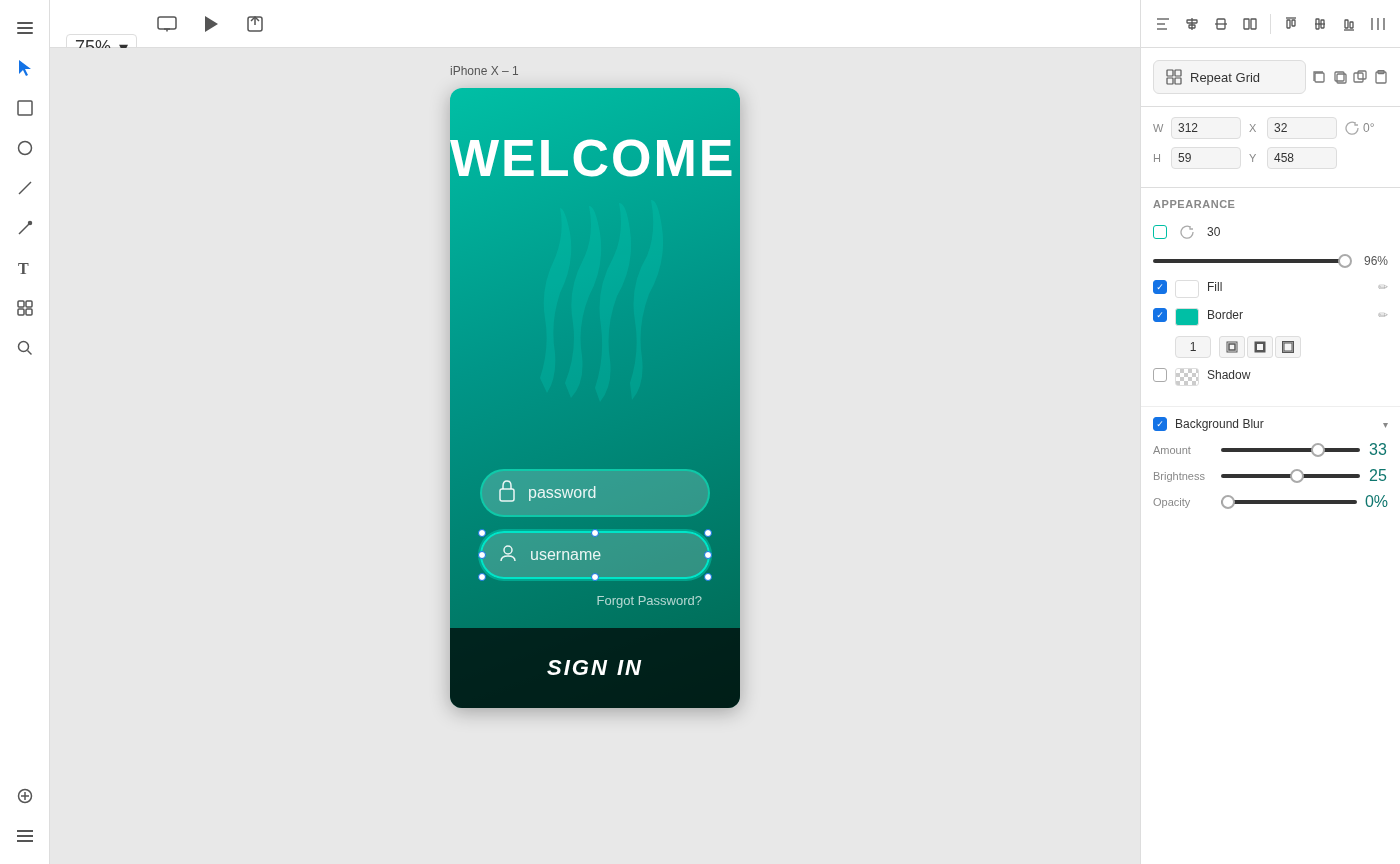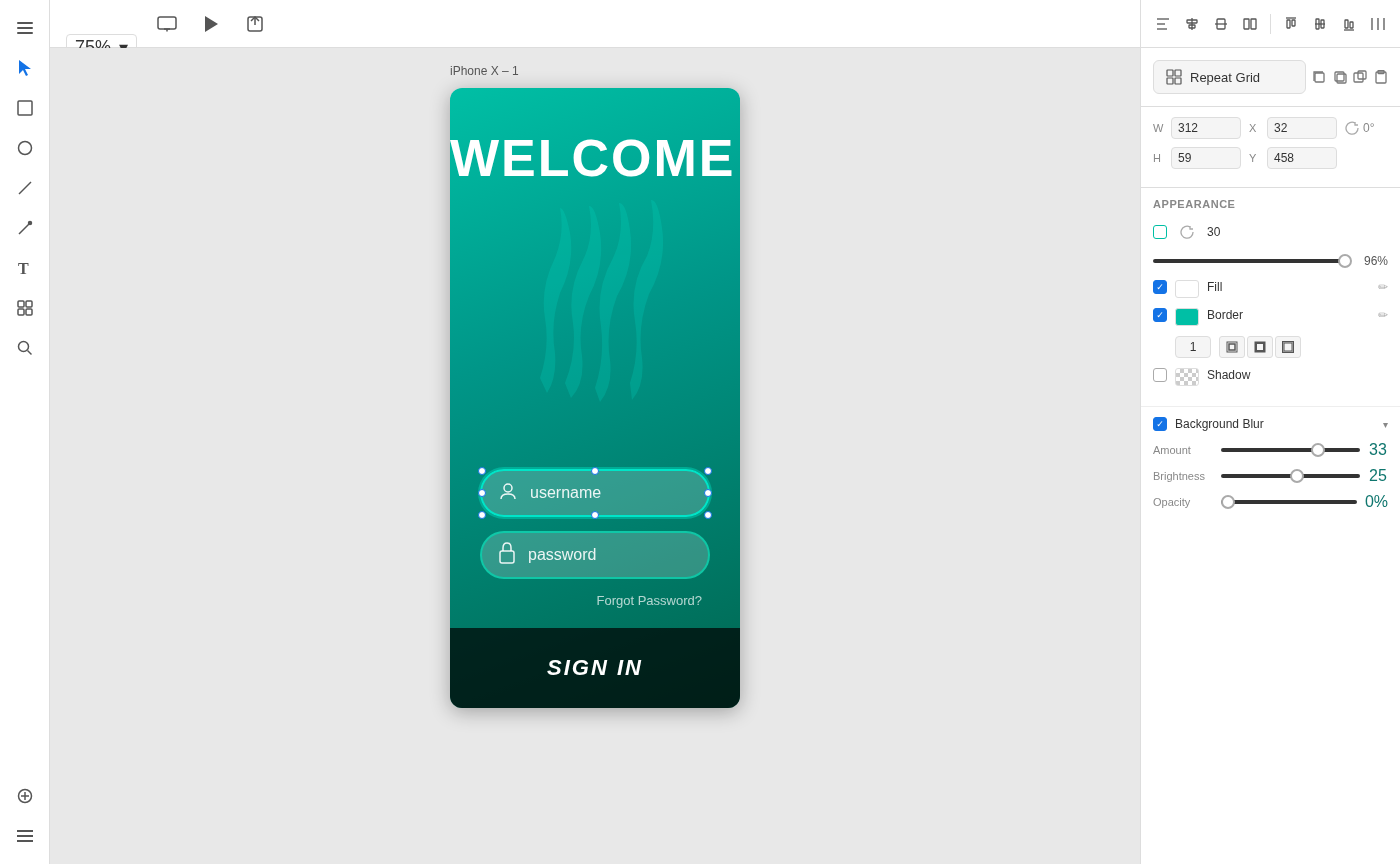--- a/index.html
+++ b/index.html
@@ -642,47 +642,47 @@
 
               <path d="M110 210 Q120 180 116 148 Q110 112 128 80 Q140 55 134 25 Q141 24 145 52 Q150 87 132 118 Q120 150 125 182 Q128 208 115 224 Z" opacity="0.8"></path>
 
               <path d="M145 205 Q155 175 150 143 Q144 108 162 78 Q172 53 166 22 Q173 21 177 50 Q182 84 164 116 Q152 148 157 180 Q160 207 147 222 Z" opacity="0.8"></path>
             </g>
           </svg>
 
           <div class="welcome-text">WELCOME</div>
 
           <div class="form-area">
+
+            <div class="input-field">
+              <div class="input-icon">
+                <svg width="18" height="22" viewBox="0 0 18 22" fill="none" stroke="rgba(255,255,255,0.9)" stroke-width="1.5">
+                  <rect x="2" y="9" width="14" height="12" rx="2"></rect>
+                  <path d="M5 9 V6 Q5 1 9 1 Q13 1 13 6 V9"></path>
+                </svg>
+              </div>
+              <span class="input-text">password</span>
+            </div>
 
             <div class="input-field selected" style="position:relative;">
               <div class="selection-handle handle-tl"></div>
               <div class="selection-handle handle-tm"></div>
               <div class="selection-handle handle-tr"></div>
               <div class="selection-handle handle-ml"></div>
               <div class="selection-handle handle-mr"></div>
               <div class="selection-handle handle-bl"></div>
               <div class="selection-handle handle-bm"></div>
               <div class="selection-handle handle-br"></div>
               <div class="input-icon">
                 <svg width="20" height="20" viewBox="0 0 20 20" fill="none" stroke="rgba(255,255,255,0.9)" stroke-width="1.5">
                   <circle cx="10" cy="7" r="4"></circle>
                   <path d="M3 18 Q3 13 10 13 Q17 13 17 18"></path>
                 </svg>
               </div>
               <span class="input-text">username</span>
-            </div>
-
-            <div class="input-field">
-              <div class="input-icon">
-                <svg width="18" height="22" viewBox="0 0 18 22" fill="none" stroke="rgba(255,255,255,0.9)" stroke-width="1.5">
-                  <rect x="2" y="9" width="14" height="12" rx="2"></rect>
-                  <path d="M5 9 V6 Q5 1 9 1 Q13 1 13 6 V9"></path>
-                </svg>
-              </div>
-              <span class="input-text">password</span>
             </div>
 
             <div class="forgot-pw">Forgot Password?</div>
           </div>
 
           <div class="sign-in-bar">
             <span class="sign-in-text">SIGN IN</span>
           </div>
         </div>
       </div>

